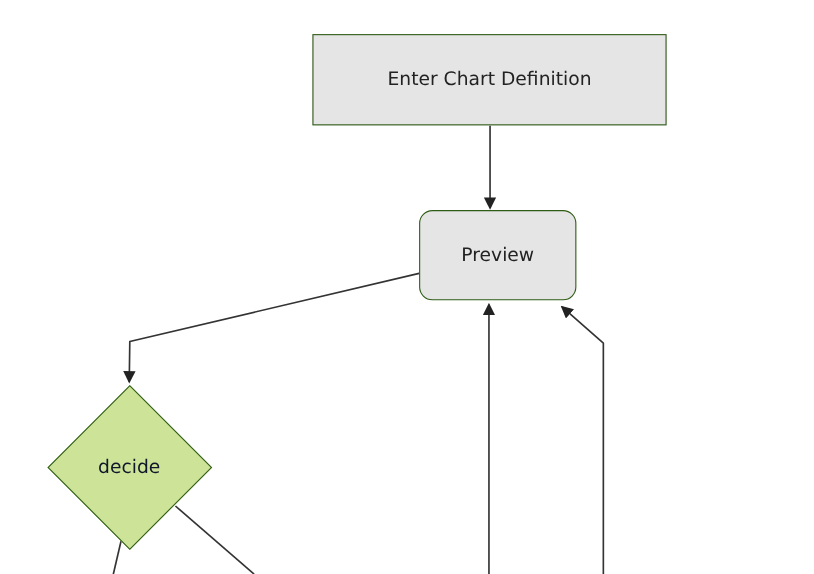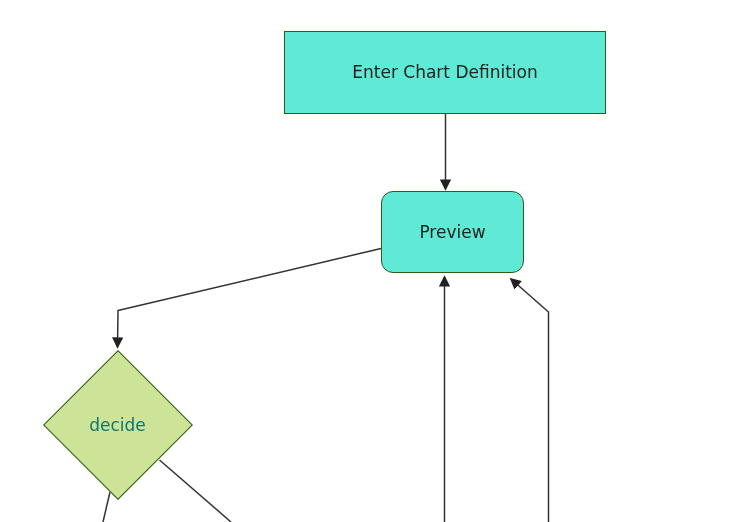--- a/index.html
+++ b/index.html
@@ -19,21 +19,21 @@
     position: absolute;
     left: 0;
     top: 0;
     width: 740px;
     height: 522px;
     pointer-events: none;
   }
   .node {
     position: absolute;
     box-sizing: border-box;
-    background: #5eead4;
+    background: #e5e5e5;
     border: 1.5px solid #2f5c17;
     display: flex;
     align-items: center;
     justify-content: center;
     color: #222222;
     font-size: 17px;
     line-height: 1.2;
     text-align: center;
   }
   .node-rect {
@@ -69,21 +69,21 @@
   }
   .diamond-label {
     position: absolute;
     left: 0;
     top: 0;
     width: 100%;
     height: 100%;
     display: flex;
     align-items: center;
     justify-content: center;
-    color: #0f766e;
+    color: #0f172a;
     font-size: 17px;
   }
 </style>
 </head>
 <body>
 
 <div class="canvas">
 
   <svg class="edges-layer" viewBox="0 0 740 522" xmlns="http://www.w3.org/2000/svg">
     <defs>

